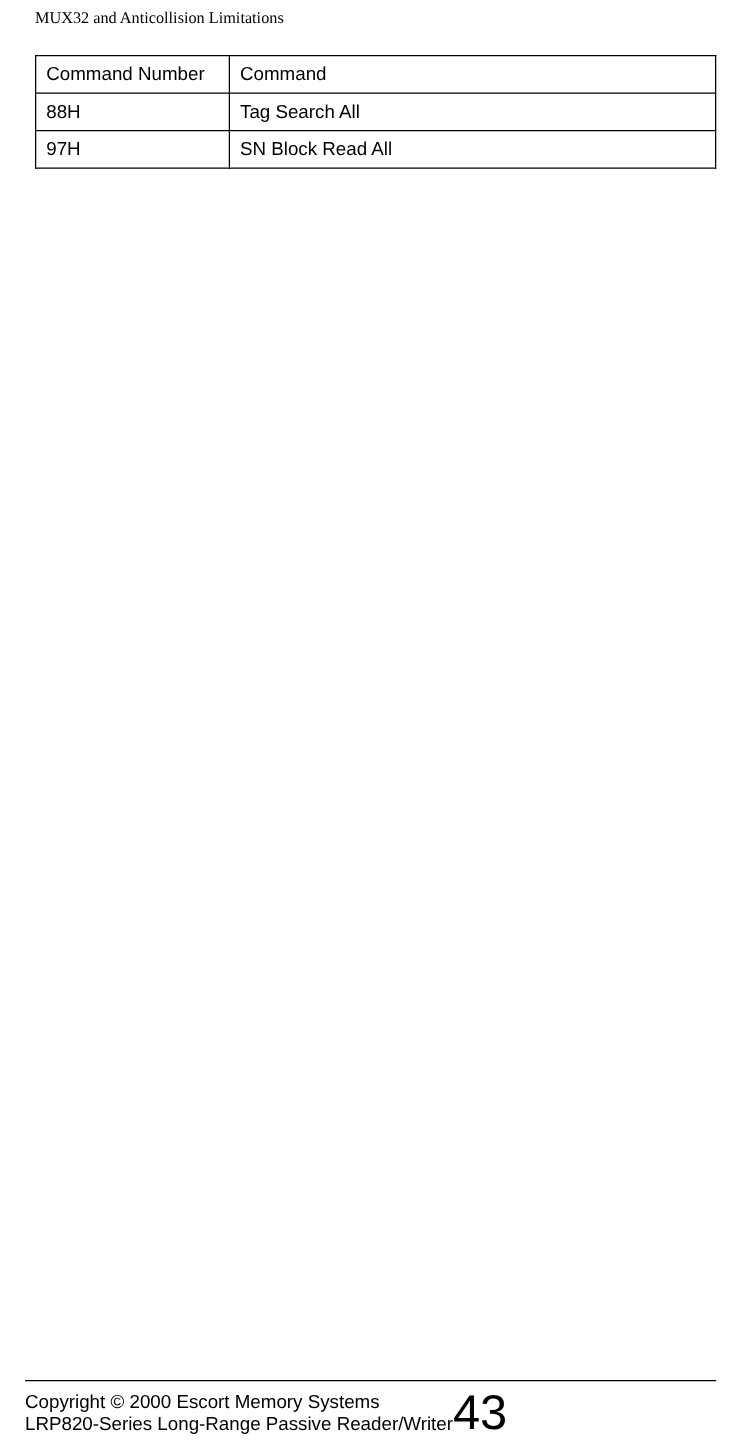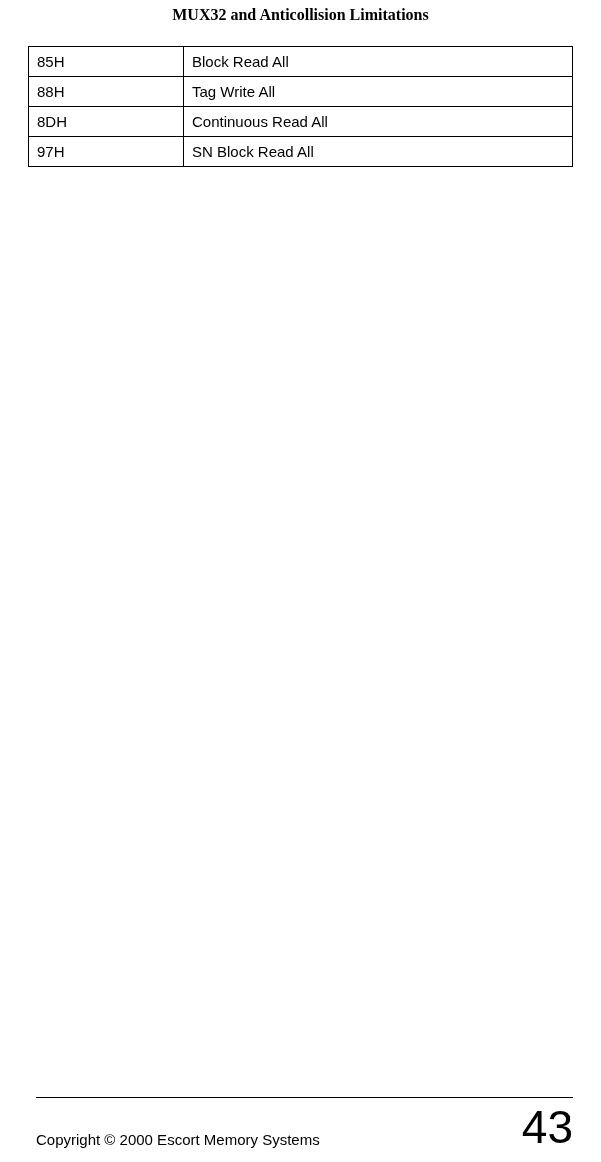--- a/index.html
+++ b/index.html
@@ -11,25 +11,24 @@
   }
   .page {
     box-sizing: border-box;
     width: 601px;
     height: 1162px;
     padding: 0 28px 0 28px;
     position: relative;
   }
   .heading {
     font-family: "Times New Roman", Times, serif;
-    font-weight: bold;
-    font-size: 16px;
+    font-weight: normal;
+    font-size: 13px;
     margin-top: 6px;
     margin-bottom: 22px;
-    text-align: center;
   }
   .body-text {
     font-family: "Times New Roman", Times, serif;
     font-size: 18.5px;
     line-height: 1.35;
     margin-bottom: 18px;
   }
   table.cmd {
     border-collapse: collapse;
     width: 100%;
@@ -49,70 +48,66 @@
   }
   .col-num {
     width: 138px;
     text-align: center;
   }
   .col-cmd-header {
     font-weight: normal;
   }
   .footer {
     position: absolute;
-    left: 36px;
+    left: 20px;
     right: 28px;
     bottom: 18px;
     border-top: 1.5px solid #000;
     padding-top: 6px;
     display: flex;
-    justify-content: space-between;
     align-items: flex-end;
     font-family: Arial, Helvetica, sans-serif;
   }
   .footer-left {
     font-size: 15px;
     line-height: 1.25;
   }
   .footer-page {
-    font-size: 46px;
+    font-size: 39px;
     font-family: Arial, Helvetica, sans-serif;
     line-height: 1;
   }
 </style>
 </head>
 <body>
 
 <div class="page">
 
   <div class="heading">MUX32 and Anticollision Limitations</div>
 
 
   <table class="cmd">
     <tbody>
-    <tr>
-      <td class="col-num">85H</td>
-      <td>Block Read All</td>
+        <tr>
+      <th class="col-num">Command Number</th>
+      <th class="col-cmd-header">Command</th>
     </tr>
     <tr>
       <td class="col-num">88H</td>
-      <td>Tag Write All</td>
-    </tr>
-    <tr>
-      <td class="col-num">8DH</td>
-      <td>Continuous Read All</td>
+      <td>Tag Search All</td>
     </tr>
     <tr>
       <td class="col-num">97H</td>
       <td>SN Block Read All</td>
     </tr>
   </tbody>
     </table>
 
 
   <div class="footer">
     <div class="footer-left">
       <div>Copyright © 2000 Escort Memory Systems</div>
+      <div>LRP820-Series Long-Range Passive Reader/Writer</div>
     </div>
     <div class="footer-page">43</div>
   </div>
 
 </div>
 
 </body></html>

